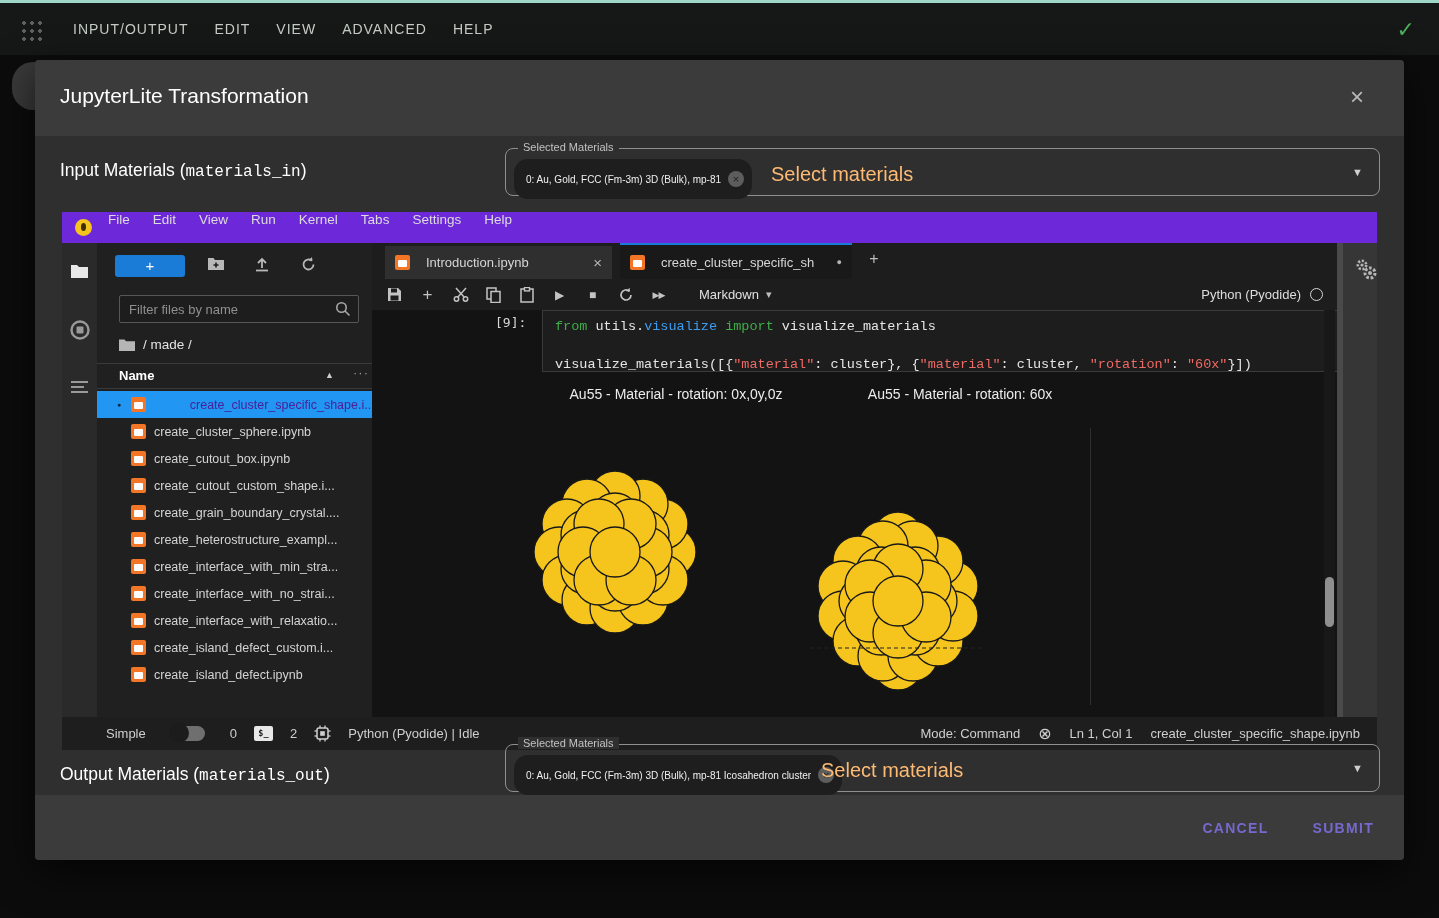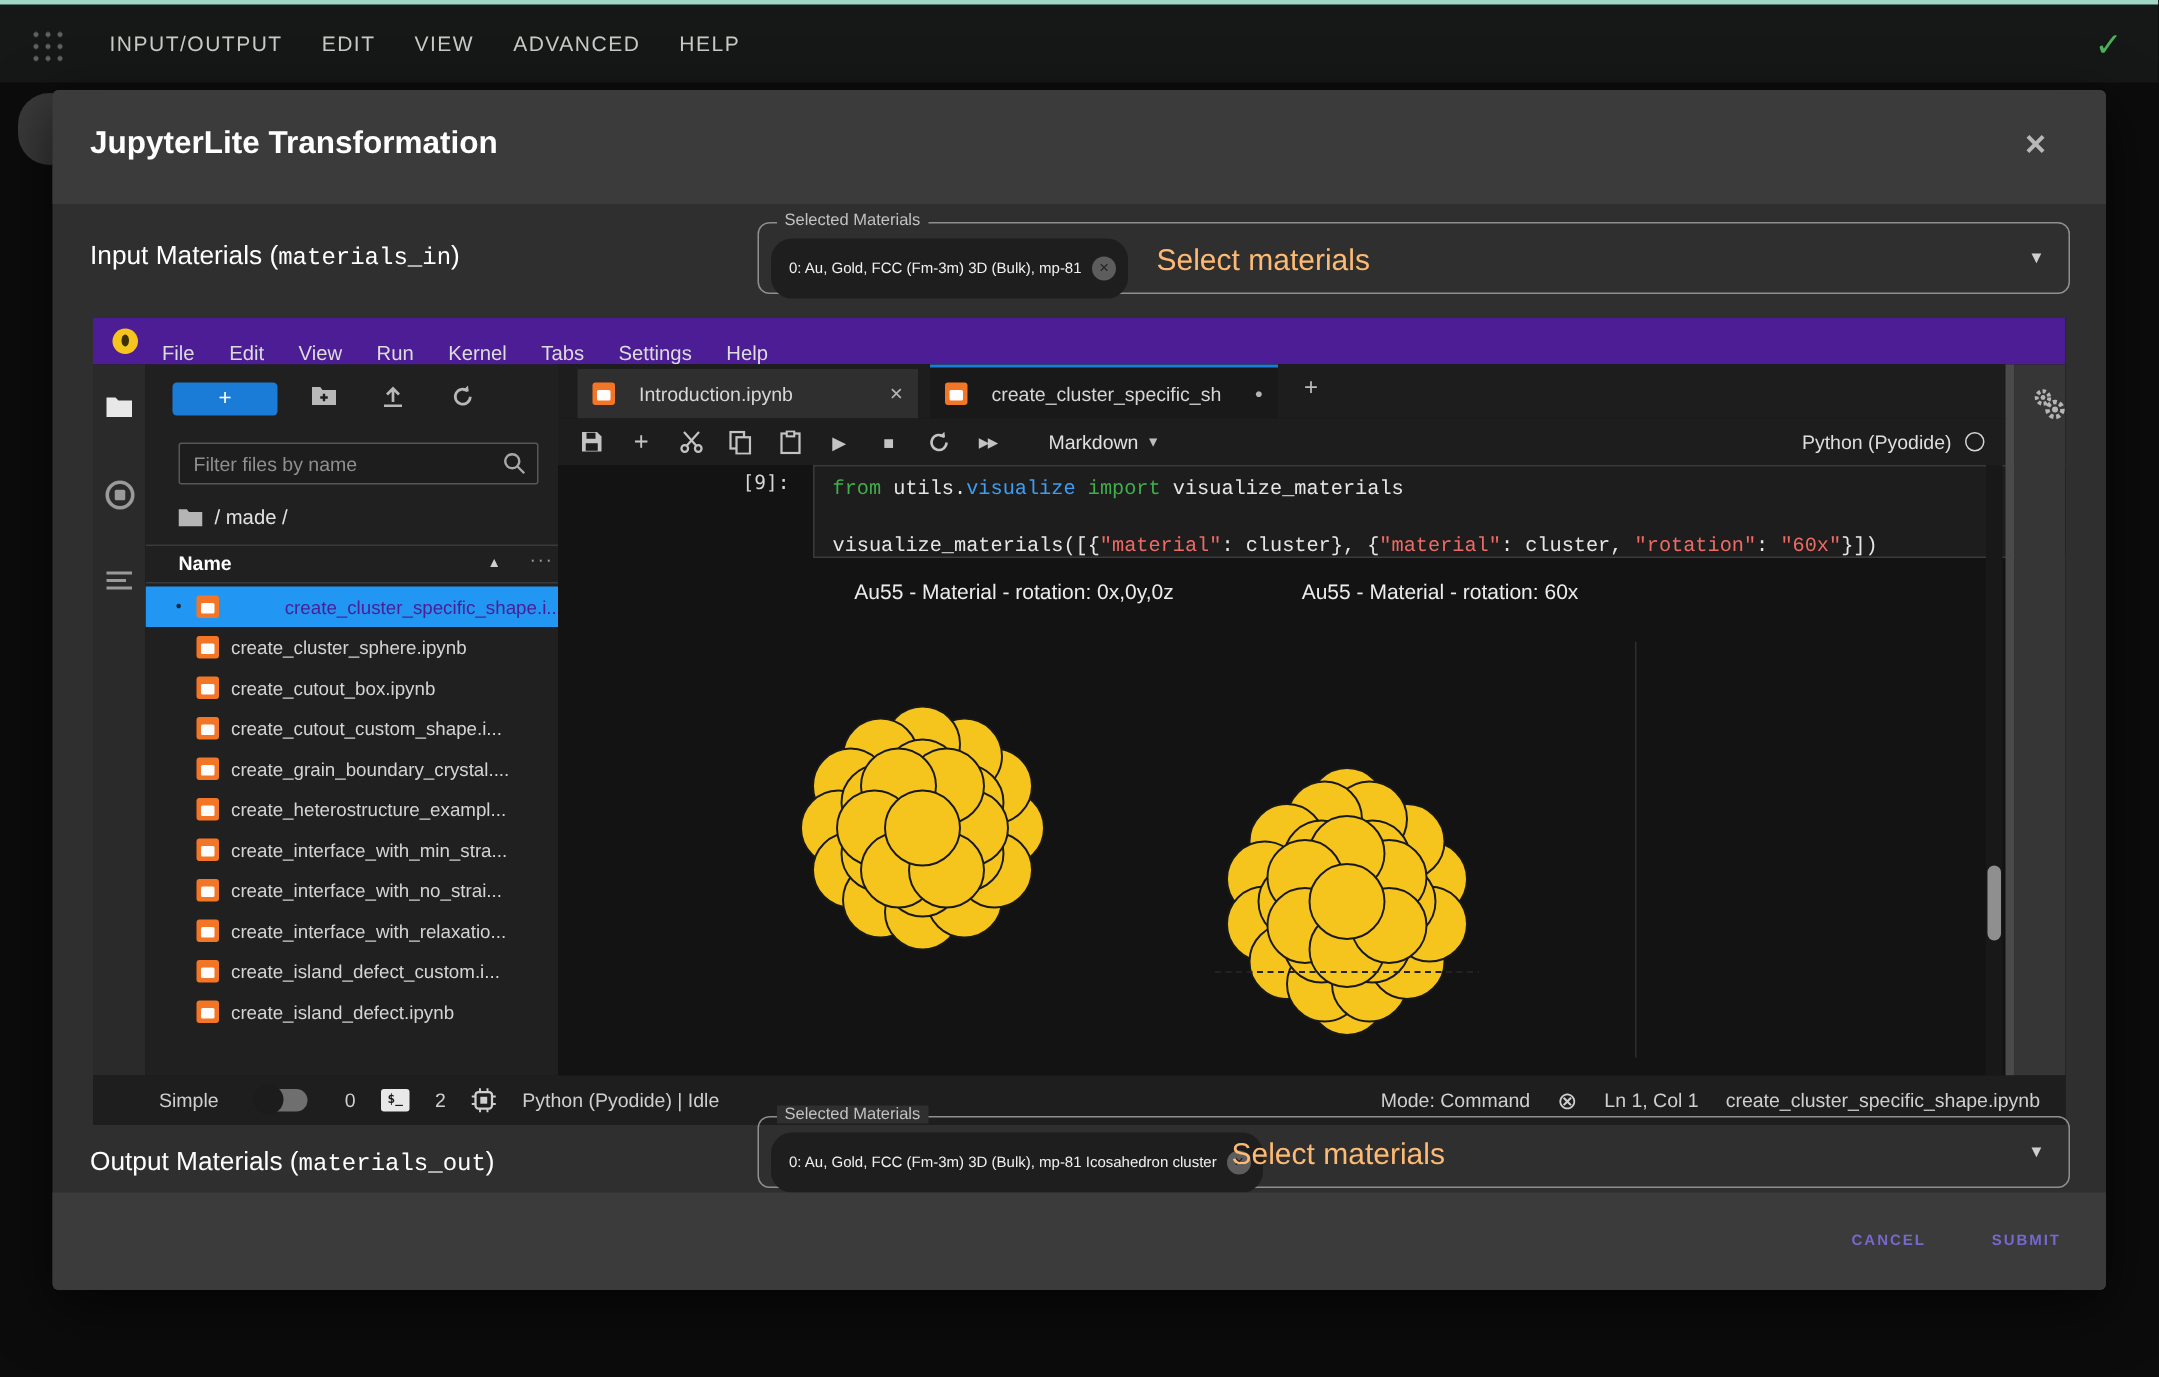--- a/index.html
+++ b/index.html
@@ -12,25 +12,25 @@
   .tb-logo { position:absolute; left:20px; top:16px; width:24px; height:24px;
     background-image:radial-gradient(#5d625e 1.6px, transparent 1.8px); background-size:8px 8px; }
   .tb-menu { display:flex; gap:26px; margin-left:73px; }
   .tb-item { color:#c5ccc6; font-size:14px; letter-spacing:1px; cursor:default; }
   .tb-check { position:absolute; right:24px; top:14px; color:#4cb05a; font-size:22px; }
 
   .hidden-fab { position:absolute; left:12px; top:62px; width:42px; height:48px; border-radius:24px; background:#3a3a3a; z-index:1; }
 
   
   .dialog { position:absolute; left:35px; top:60px; width:1369px; height:800px; background:#2f2f2f; border-radius:4px; box-shadow:0 12px 40px rgba(0,0,0,.65); z-index:10; }
-  .dlg-header { position:absolute; left:0; top:0; width:100%; height:76px; background:#3b3b3b; border-radius:4px 4px 0 0;font-weight:bold; }
+  .dlg-header { position:absolute; left:0; top:0; width:100%; height:76px; background:#3b3b3b; border-radius:4px 4px 0 0; }
   .dlg-title { position:absolute; left:25px; top:24px; font-size:21px; color:#fff; }
   .dlg-close { position:absolute; left:1308px; top:24px; width:28px; height:28px; color:#b8b8b8; font-size:24px; line-height:26px; text-align:center; cursor:pointer; }
   .dlg-footer { position:absolute; left:0; top:735px; width:100%; height:65px; background:#3b3b3b; border-radius:0 0 4px 4px; display:flex; align-items:center; justify-content:flex-end; gap:44px; padding-right:30px; }
-  .dlg-btn { background:none; border:none; color:#7668cf; font-size:10px; letter-spacing:1.3px; font-family:"Liberation Sans",sans-serif; cursor:pointer; font-weight:bold; }
+  .dlg-btn { background:none; border:none; color:#7668cf; font-size:14px; letter-spacing:1.3px; font-family:"Liberation Sans",sans-serif; cursor:pointer; font-weight:bold; }
 
   .mat-label { position:absolute; left:25px; font-size:17.5px; color:#fff; }
   .mat-label .mono { font-family:Liberation Mono, monospace; font-size:16px; }
   .mat-label.input { top:100px; }
   .mat-label.output { top:704px; }
 
   .mat-fieldset { position:absolute; left:470px; width:875px; height:48px; border:1px solid #8f8f8f; border-radius:8px; }
   .mat-fieldset.input { top:88px; }
   .mat-fieldset.output { top:684px; }
   .mat-legend { position:absolute; left:12px; top:-8px; font-size:11px; color:#c2c2c2; background:#2f2f2f; padding:0 5px; }
@@ -40,21 +40,21 @@
   .mat-placeholder { position:absolute; top:14px; color:#fdba74; font-size:20px; }
   .mat-fieldset.input .mat-placeholder { left:265px; }
   .mat-fieldset.output .mat-placeholder { left:315px; }
   .dd-arrow { position:absolute; right:16px; top:17px; color:#cfcfcf; font-size:11px; cursor:pointer; }
 
   
   .gears { position:absolute; left:1318px; top:197px; }
 
   
   .jupyter { position:absolute; left:27px; top:152px; width:1315px; height:538px; background:#141414; overflow:hidden; }
-  .jp-menubar { position:absolute; left:0; top:0; width:1315px; height:31px; background:#4c1d95; display:flex; align-items:flex-end; }
+  .jp-menubar { position:absolute; left:0; top:0; width:1315px; height:31px; background:#6d28d9; display:flex; align-items:flex-start; }
   .jl-logo { position:absolute; left:13px; top:7px; width:17px; height:17px; border-radius:50%; background:#f5c41d; }
   .jl-logo::after { content:""; position:absolute; left:6px; top:4px; width:5px; height:8px; border-radius:50%; background:#3a2f05; }
   .jp-menu { display:flex; gap:23px; margin-left:46px; }
   .jp-menu-item { color:#dcdcdc; font-size:13.5px; cursor:default; }
 
   .jp-activity { position:absolute; left:0; top:31px; width:35px; height:474px; background:#2a2a2a; }
   .act-icon { position:absolute; left:8px; }
 
   .jp-filebrowser { position:absolute; left:35px; top:31px; width:275px; height:474px; background:#202020; overflow:hidden; }
   .fb-newbtn { position:absolute; left:18px; top:12px; width:70px; height:22px; background:#1a7cd6; border-radius:3px; color:#fff; font-size:15px; text-align:center; line-height:21px; cursor:pointer; }

